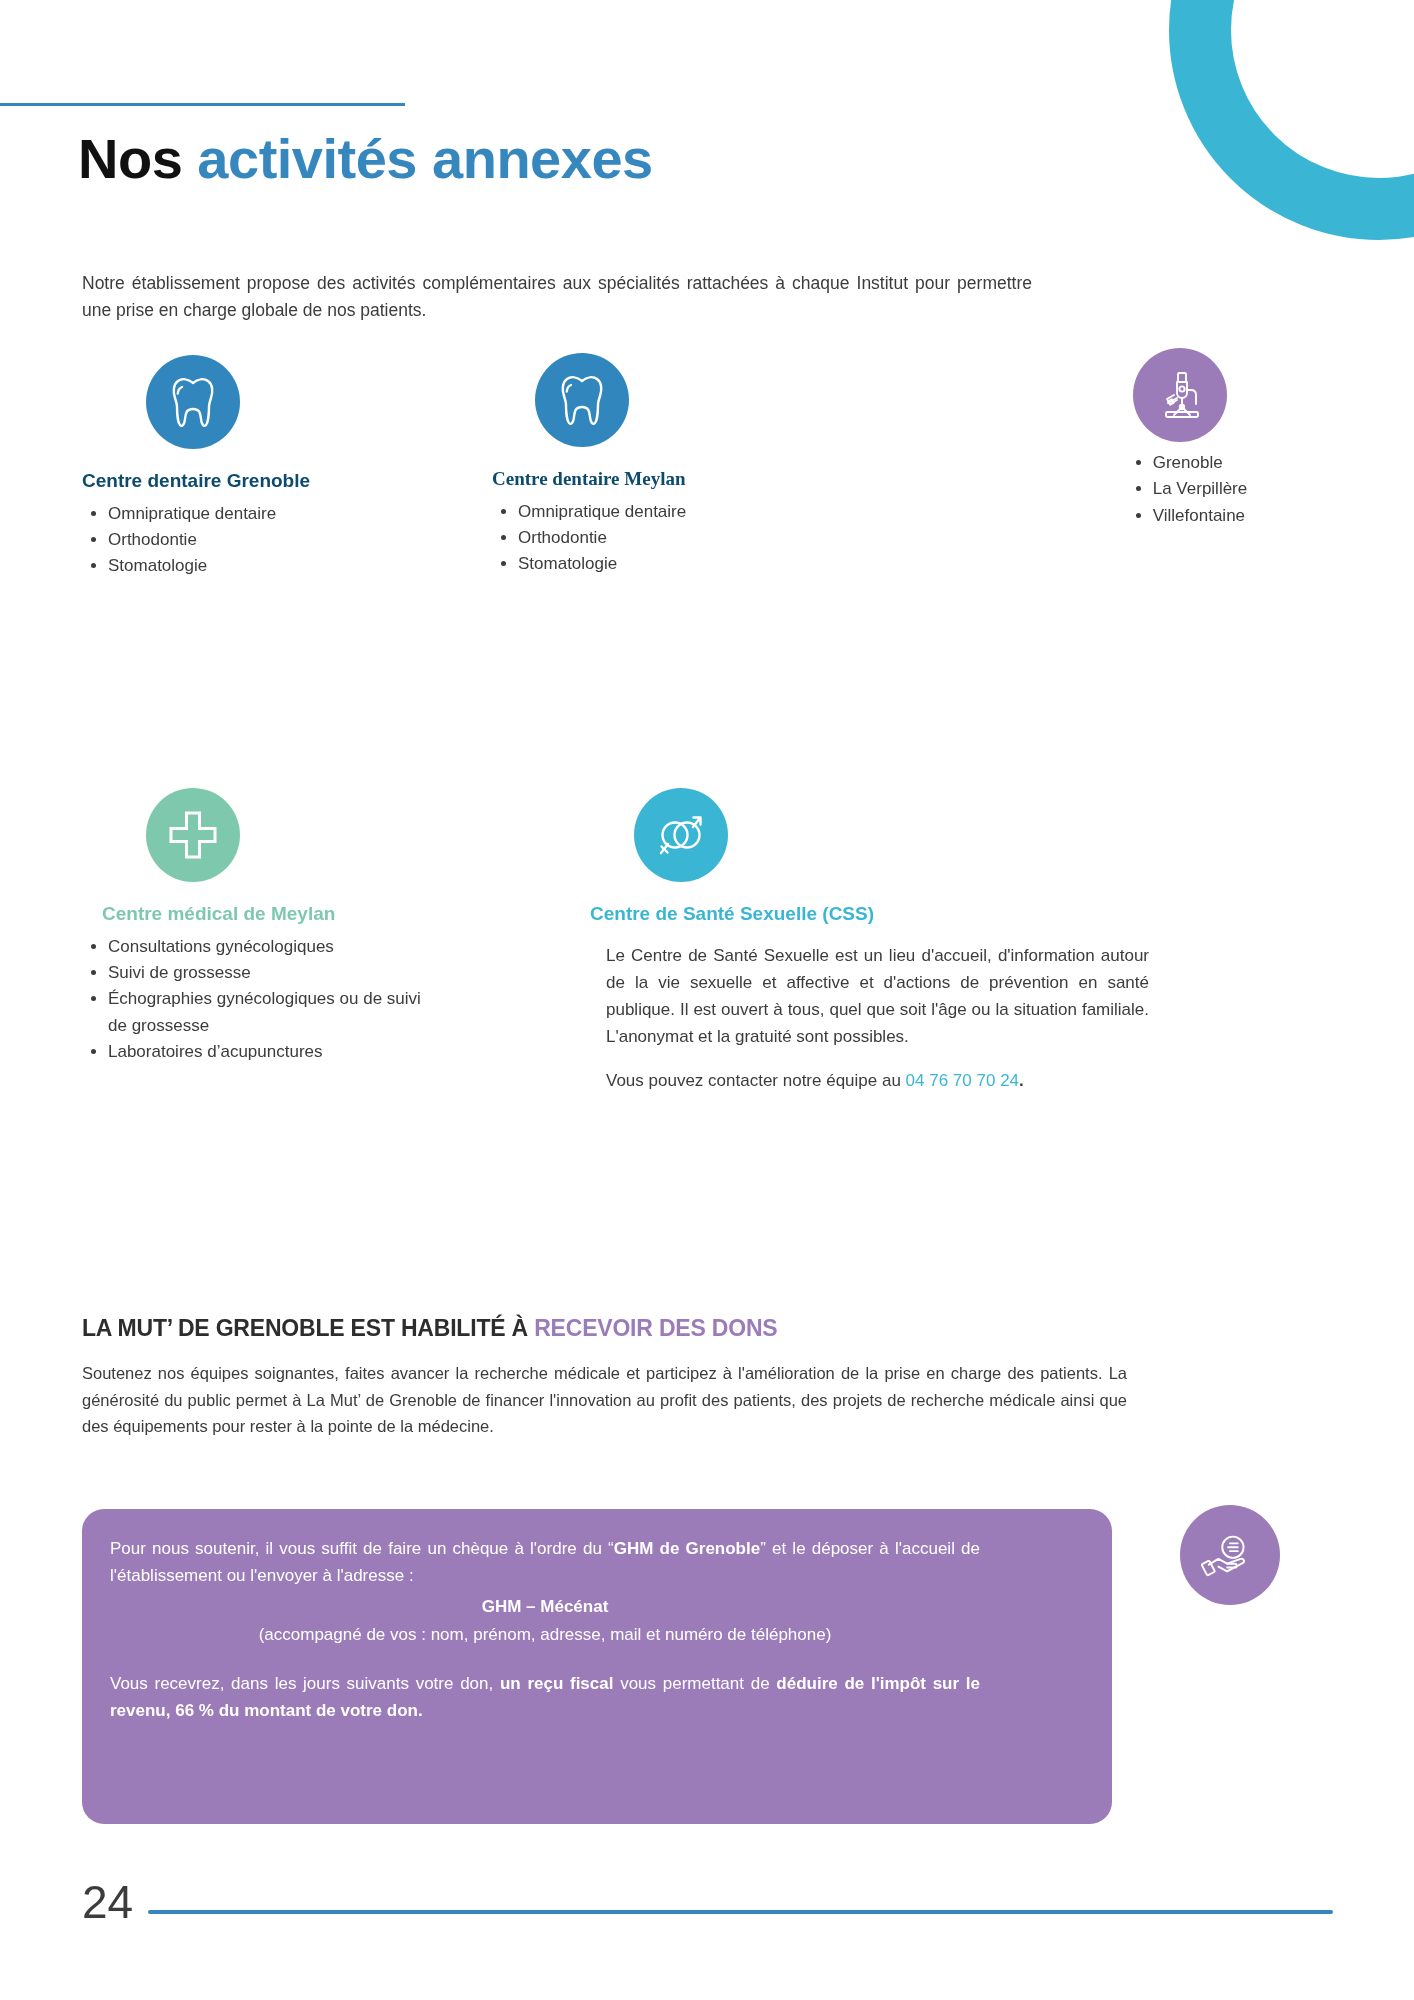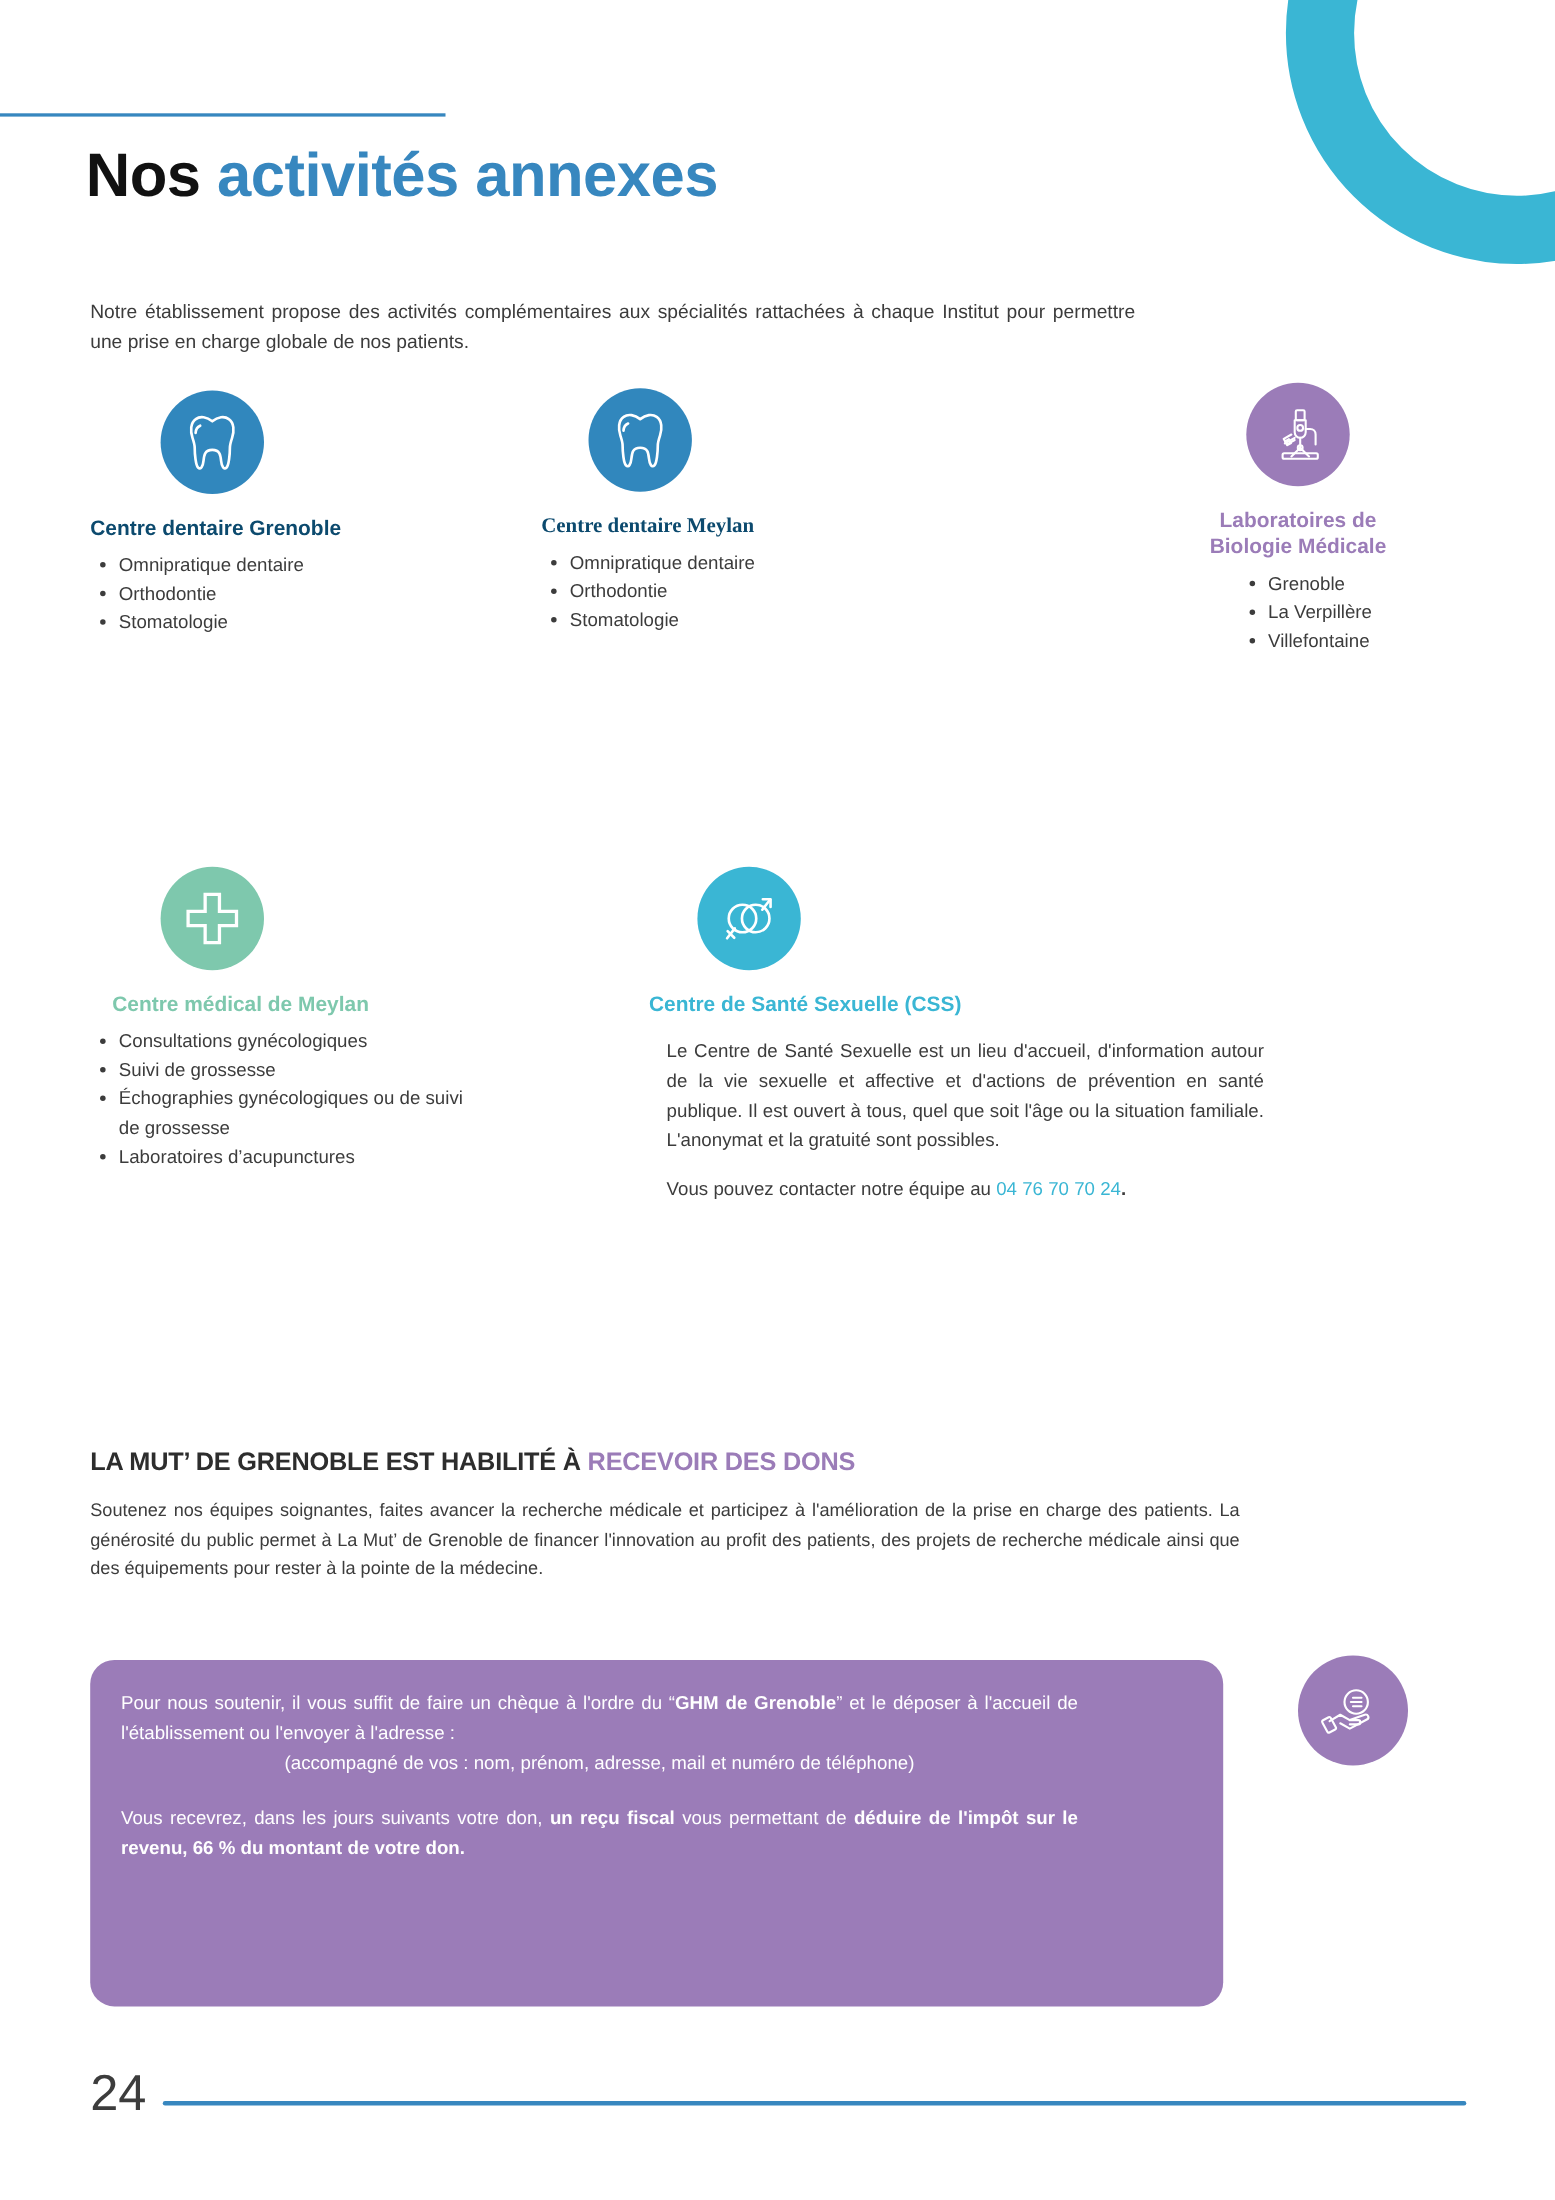--- a/index.html
+++ b/index.html
@@ -174,21 +174,20 @@
         <path d="M35 23h4c3 0 5 2 5 5v9"></path>
         <path d="M22 28l-7 4 3 5 7-4"></path>
         <rect x="17" y="33" width="4" height="4" transform="rotate(-30 19 35)"></rect>
         <path d="M25 31l-9 5"></path>
         <path d="M30 31v9"></path>
         <circle cx="30" cy="40" r="2.2"></circle>
         <path d="M22 48l8-8 8 8"></path>
         <rect x="14" y="45" width="32" height="5" rx="1.4"></rect>
       </svg>
     </div>
-    <div class="svc-title purple"><span>Laboratoires de</span><br><span>Biologie Médicale</span></div>
     <ul style="text-align:left;display:inline-block;margin-left:14px;">
       <li>Grenoble</li>
       <li>La Verpillère</li>
       <li>Villefontaine</li>
     </ul>
   </div>
 
   <div class="svc" style="left:82px;top:788px;width:420px;">
     <div class="circle bg-green" style="margin-left:64px;">
       <svg width="58" height="58" viewBox="0 0 58 58" fill="none" stroke="#ffffff" stroke-width="3">
@@ -231,20 +230,21 @@
       <circle cx="33" cy="22" r="11"></circle>
       <path d="M28 22h10M30 18h8M30 26h8"></path>
       <path d="M8 40l10-6 9 5h8c2.5 0 2.5 4 0 4h-8"></path>
       <path d="M27 39l14-5c3-1 5 3 2 4.5L27 47l-9-5"></path>
       <rect x="3" y="37" width="9" height="13" rx="1.5" transform="rotate(-28 7.5 43.5)"></rect>
     </svg>
   </div>
 
   <div class="don-box-inner">
     <div class="just"><span>Pour nous soutenir, il vous suffit de faire un chèque à l'ordre du “</span><b>GHM de Grenoble</b><span>” et le déposer à l'accueil de l'établissement ou l'envoyer à l'adresse :</span></div>
+    <div class="ctr" style="margin-top:4px;"><b>GHM – Mécénat</b></div>
     <div class="ctr">(accompagné de vos : nom, prénom, adresse, mail et numéro de téléphone)</div>
     <div class="gap"></div>
     <div class="just"><span>Vous recevrez, dans les jours suivants votre don, </span><b>un reçu fiscal</b><span> vous permettant de </span><b>déduire de l'impôt sur le revenu, 66 % du montant de votre don.</b></div>
   </div>
 
   <div class="pagenum">24</div>
   <div class="foot-rule"></div>
 
 </div>
 

